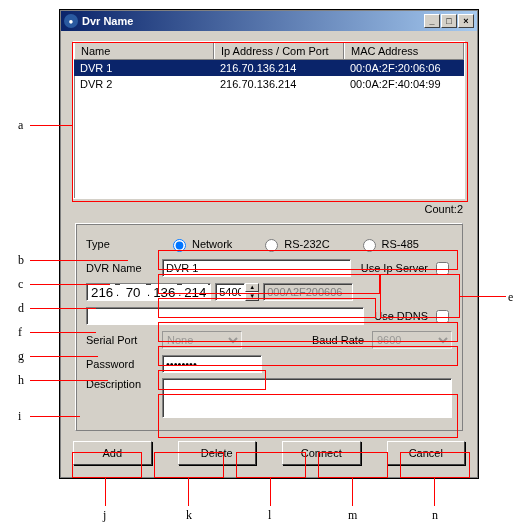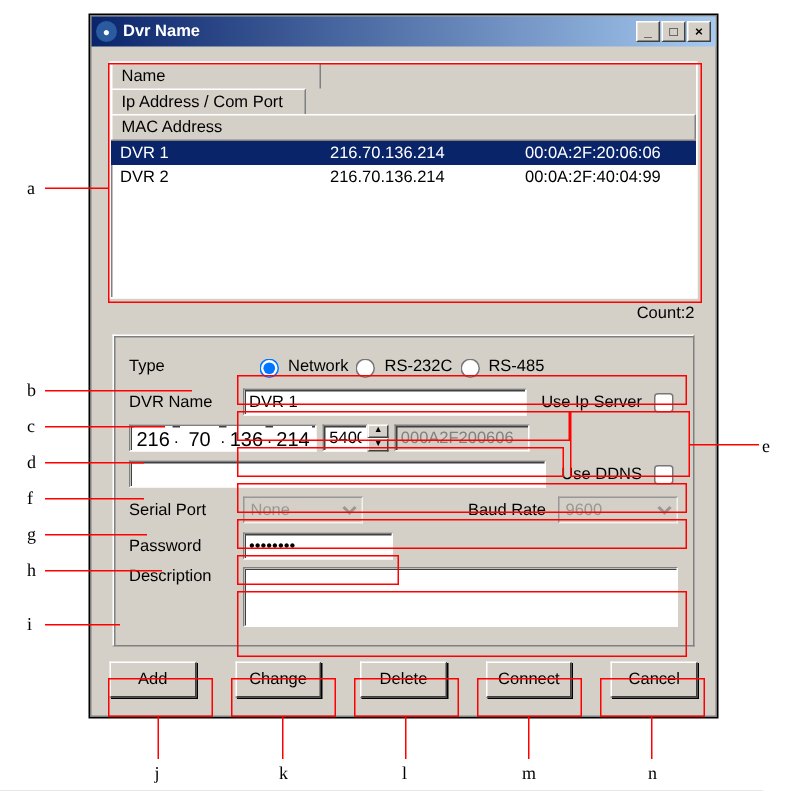--- a/index.html
+++ b/index.html
@@ -61,21 +61,20 @@
     box-shadow: inset 1px 1px 0 #808080, inset -1px -1px 0 #fff;
     background: #fff;
     height: 158px;
     overflow: hidden;
   }
   .listheader {
     display: flex;
     background: #d4d0c8;
     border-bottom: 1px solid #808080;
     font-size: 11px;
-    flex-direction: column;
   }
   .listheader div {
     padding: 2px 6px;
     border-right: 1px solid #808080;
     border-top: 1px solid #fff;
     border-left: 1px solid #fff;
   }
   .col-name { width: 140px; }
   .col-ip   { width: 130px; }
   .col-mac  { flex: 1; }
@@ -116,21 +115,21 @@
     text-align: left;
     padding-right: 6px;
     font-size: 11px;
   }
   .formrow .field {
     flex: 1;
     display: flex;
     align-items: center;
     gap: 4px;
   }
-  .radiogroup { display: flex; align-items:center; flex:1; padding-left:6px;}
+  .radiogroup { display: flex; gap: 28px; align-items:center; flex:1; padding-left:6px;}
   .radiogroup label { display:flex; align-items:center; gap:3px; font-size:11px;}
   input[type="text"], input[type="password"] {
     border: 1px solid #808080;
     border-right-color: #fff;
     border-bottom-color: #fff;
     box-shadow: inset 1px 1px 0 #404040;
     height: 18px;
     font-size: 11px;
     padding: 0 3px;
     background: #fff;
@@ -335,21 +334,20 @@
         <div class="label">Description</div>
         <div class="field">
           <div class="desc"></div>
         </div>
       </div>
 
     </fieldset>
 
     <div class="btnrow">
       <div class="btn">Add</div>
-      <div class="btn">Change</div>
       <div class="btn">Delete</div>
       <div class="btn">Connect</div>
       <div class="btn">Cancel</div>
     </div>
 
   </div>
 </div>
 
 <div class="call" style="left:72px;top:42px;width:396px;height:160px"></div>
 <div class="lead" style="left:30px;top:125px;width:42px"></div>

